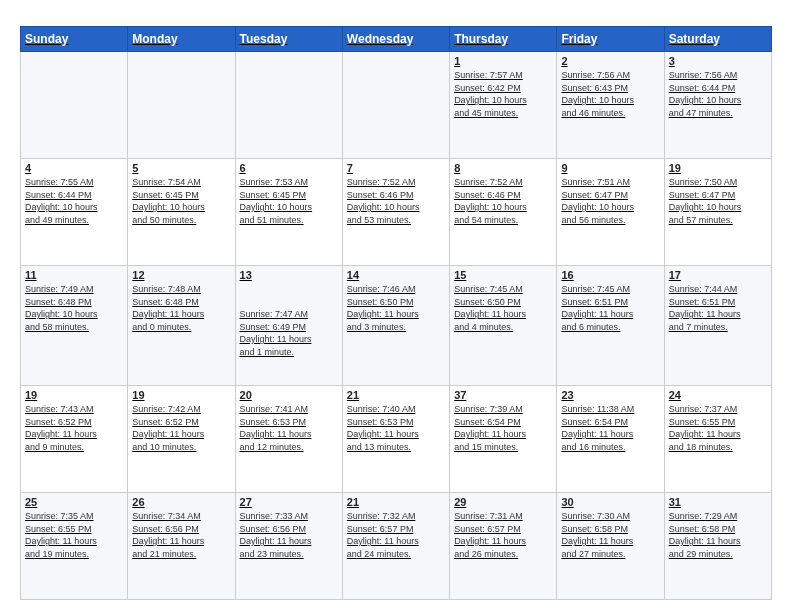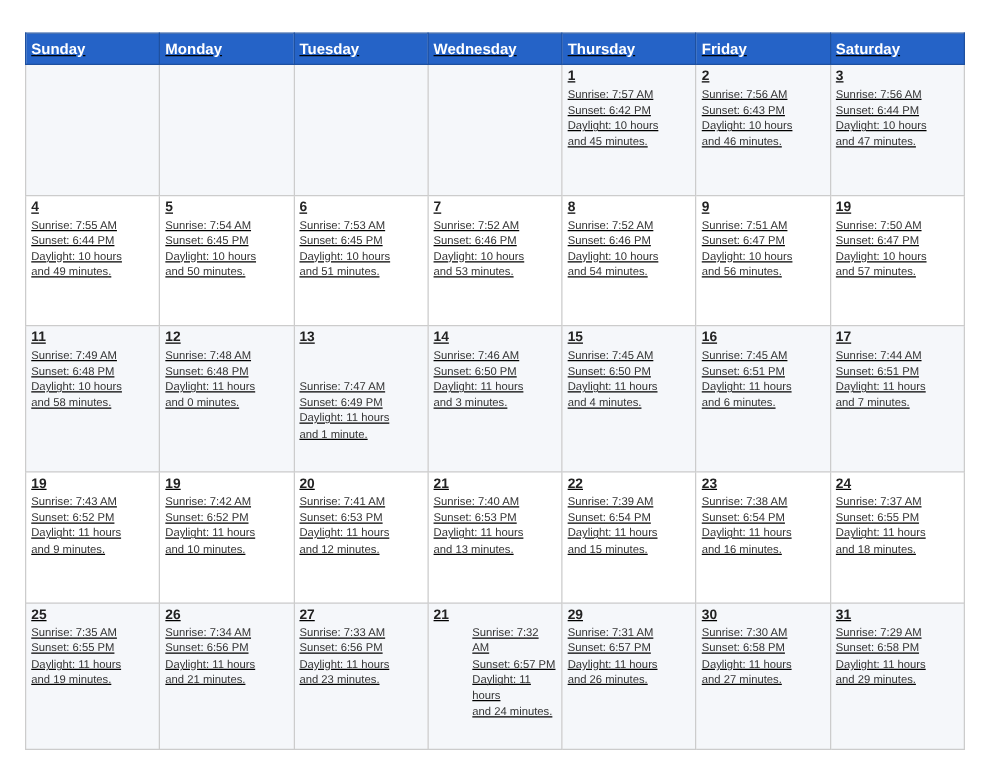--- a/index.html
+++ b/index.html
@@ -268,29 +268,29 @@
 and 12 minutes.</div>
           </td>
           <td>
             <span class="day-number">21</span>
             <div class="day-info" style="white-space: pre-line;">Sunrise: 7:40 AM
 Sunset: 6:53 PM
 Daylight: 11 hours
 and 13 minutes.</div>
           </td>
           <td>
-            <span class="day-number">22</span>
+            <span class="day-number">37</span>
             <div class="day-info" style="white-space: pre-line;">Sunrise: 7:39 AM
 Sunset: 6:54 PM
 Daylight: 11 hours
 and 15 minutes.</div>
           </td>
           <td>
             <span class="day-number">23</span>
-            <div class="day-info" style="white-space: pre-line;">Sunrise: 7:38 AM
+            <div class="day-info" style="white-space: pre-line;">Sunrise: 11:38 AM
 Sunset: 6:54 PM
 Daylight: 11 hours
 and 16 minutes.</div>
           </td>
           <td>
             <span class="day-number">24</span>
             <div class="day-info" style="white-space: pre-line;">Sunrise: 7:37 AM
 Sunset: 6:55 PM
 Daylight: 11 hours
 and 18 minutes.</div>
@@ -313,21 +313,21 @@
           </td>
           <td>
             <span class="day-number">27</span>
             <div class="day-info" style="white-space: pre-line;">Sunrise: 7:33 AM
 Sunset: 6:56 PM
 Daylight: 11 hours
 and 23 minutes.</div>
           </td>
           <td>
             <span class="day-number">21</span>
-            <div class="day-info" style="white-space: pre-line; margin-left: 31px;">Sunrise: 7:32 AM
+            <div class="day-info" style="white-space: pre-line;">Sunrise: 7:32 AM
 Sunset: 6:57 PM
 Daylight: 11 hours
 and 24 minutes.</div>
           </td>
           <td>
             <span class="day-number">29</span>
             <div class="day-info" style="white-space: pre-line;">Sunrise: 7:31 AM
 Sunset: 6:57 PM
 Daylight: 11 hours
 and 26 minutes.</div>

